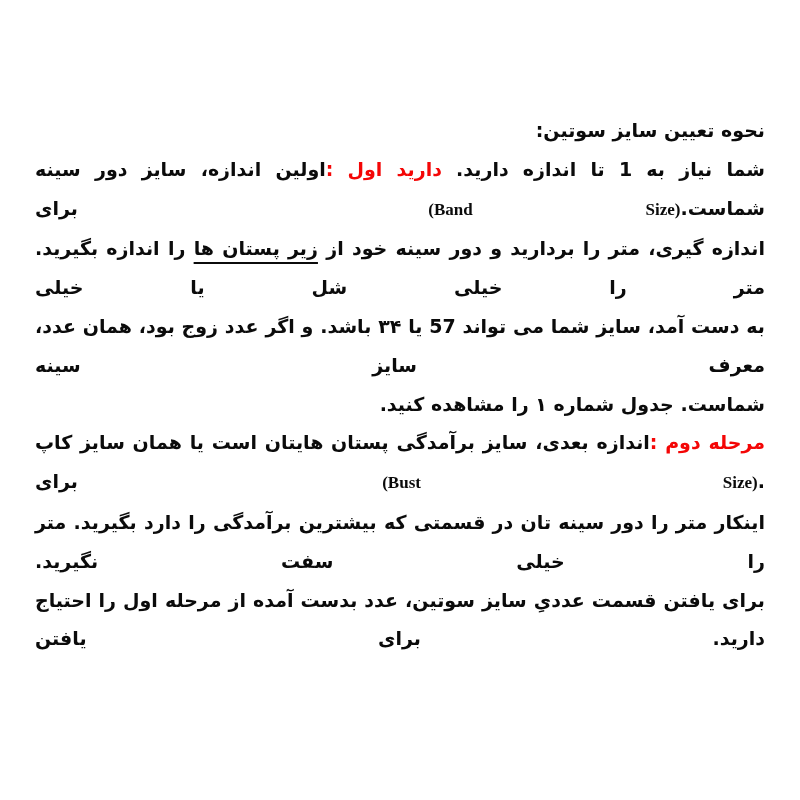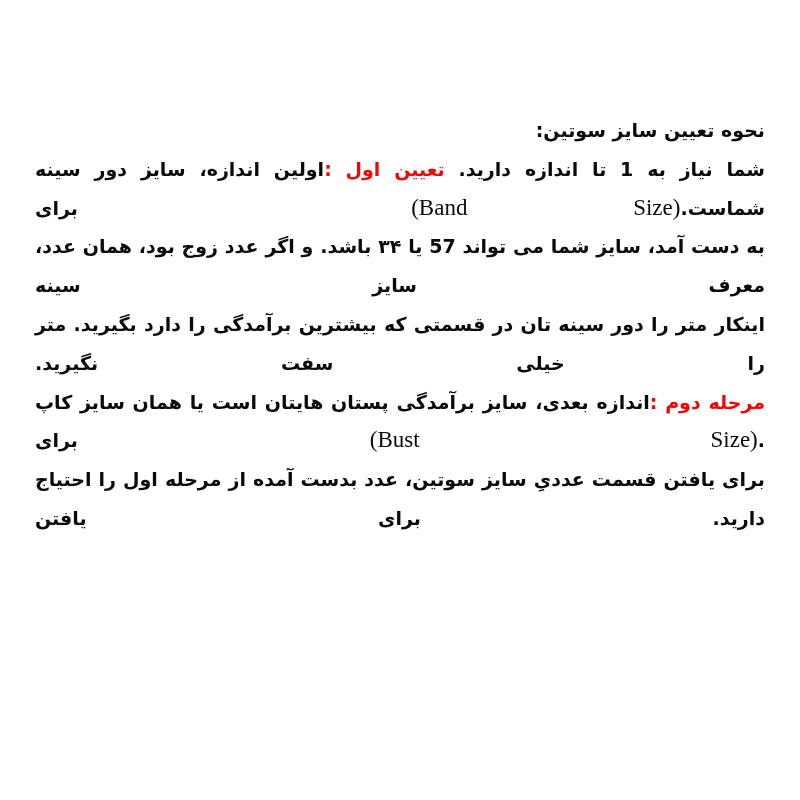--- a/index.html
+++ b/index.html
@@ -28,39 +28,41 @@
     text-align-last: right;
   }
   .red { color: var(--red, #f40606); }
   .u {
     text-decoration: underline;
     text-decoration-thickness: 2px;
     text-underline-offset: 7px;
   }
   .latin {
     font-family: "Liberation Serif", "DejaVu Serif", serif;
-    font-weight: 400;
-    font-size: 23px;
+    font-weight: 700;
+    font-size: 17px;
   }
 </style>
 </head>
 <body>
 
 <div class="doc">
 
   <div class="line start"><span>نحوه تعیین سایز سوتین:</span></div>
 
-  <div class="line"><span>شما نیاز به 1 تا اندازه دارید. </span><span class="red">تعیین اول :</span><span>اولین اندازه، سایز دور سینه شماست.</span><span class="latin" dir="ltr">(Band Size)</span><span>&nbsp; برای</span></div>
+  <div class="line"><span>شما نیاز به 1 تا اندازه دارید. </span><span class="red">دارید اول :</span><span>اولین اندازه، سایز دور سینه شماست.</span><span class="latin" dir="ltr">(Band Size)</span><span>&nbsp; برای</span></div>
 
+  <div class="line"><span>اندازه گیری، متر را بردارید و دور سینه خود از </span><span class="u">زیر پستان ها</span><span> را اندازه بگیرید. متر را خیلی شل یا خیلی</span></div>
 
 
 
   <div class="line"><span>به دست آمد، سایز شما می تواند 57 یا ۳۴ باشد. و اگر عدد زوج بود، همان عدد، معرف سایز سینه</span></div>
 
+  <div class="line start"><span>شماست. جدول شماره ۱ را مشاهده کنید.</span></div>
+
+  <div class="line"><span class="red">مرحله دوم :</span><span>اندازه بعدی، سایز برآمدگی پستان هایتان است یا همان سایز کاپ .</span><span class="latin" dir="ltr">(Bust Size)</span><span> برای</span></div>
 
   <div class="line"><span>اینکار متر را دور سینه تان در قسمتی که بیشترین برآمدگی را دارد بگیرید. متر را خیلی سفت نگیرید.</span></div>
-
-  <div class="line"><span class="red">مرحله دوم :</span><span>اندازه بعدی، سایز برآمدگی پستان هایتان است یا همان سایز کاپ .</span><span class="latin" dir="ltr">(Bust Size)</span><span> برای</span></div>
 
 
   <div class="line"><span>برای یافتن قسمت عددیِ سایز سوتین، عدد بدست آمده از مرحله اول را احتیاج دارید. برای یافتن</span></div>
 
 </div>
 
 </body></html>

